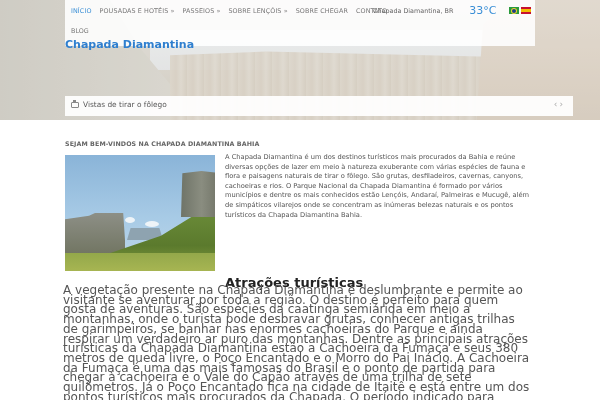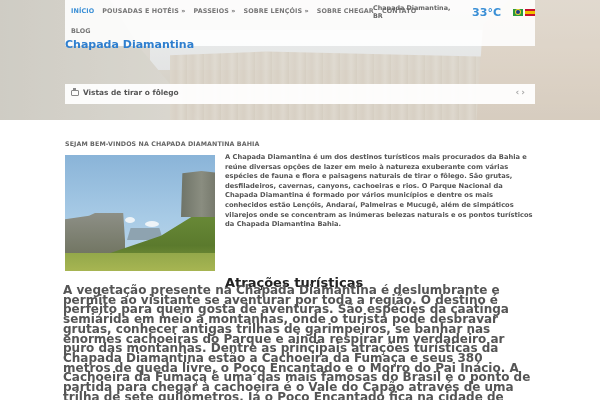--- a/index.html
+++ b/index.html
@@ -1,15 +1,15 @@
 <!DOCTYPE html>
 <html><head>
 <meta charset="utf-8">
 <style>
-  * { box-sizing: border-box; margin: 0; padding: 0; font-weight: bold; }
+  * { box-sizing: border-box; margin: 0; padding: 0; }
   html, body { width: 600px; height: 400px; overflow: hidden; background: #ffffff; }
   body { font-family: "DejaVu Sans", "Liberation Sans", sans-serif; color: #555; position: relative; }
 
   .hero {
     position: absolute; left: 0; top: 0; width: 600px; height: 120px; overflow: hidden;
     background: linear-gradient(180deg, #d9d6d0 0%, #cfcac0 45%, #c9c2b4 70%, #c4bcad 100%);
   }
   .hero .sky { position: absolute; left: 150px; top: 30px; width: 340px; height: 40px;
     background: linear-gradient(180deg, #e6e8ea, #dcdedf); }
   .hero .cliff-left { position: absolute; left: 0; top: 0; width: 200px; height: 120px;
@@ -37,21 +37,21 @@
   .weather .temp { font-size: 11px; color: #3a8fd6; margin-left: 12px; }
   .flags { display: flex; gap: 2px; margin-left: 8px; }
   .flag { width: 10px; height: 7px; display: inline-block; cursor: pointer; position: relative; }
   .flag.br { background: #2a9a3c; }
   .flag.br::after { content: ""; position: absolute; left: 3px; top: 1.5px; width: 4px; height: 4px; border-radius: 50%; background: #1c3f8a; box-shadow: 0 0 0 1px #f1d232; }
   .flag.es { background: linear-gradient(180deg, #c8102e 0 25%, #f1bf00 25% 75%, #c8102e 75% 100%); }
 
   .site-title { position: absolute; left: 65px; top: 38px; font-size: 11px; font-weight: bold; color: #2f7fcf; }
 
   .slider-bar {
-    position: absolute; left: 65px; top: 84px; width: 470px; height: 20px;
+    position: absolute; left: 65px; top: 96px; width: 508px; height: 20px;
     background: rgba(255,255,255,.93);
   }
   .slider-bar .cam { position: absolute; left: 6px; top: 6px; width: 8px; height: 6px; border: 1px solid #888; border-radius: 1px; }
   .slider-bar .cam::before { content: ""; position: absolute; left: 1px; top: -3px; width: 3px; height: 2px; background: #888; }
   .slider-bar .caption { position: absolute; left: 18px; top: 4px; font-size: 7.4px; color: #555; }
   .slider-bar .arrows { position: absolute; right: 8px; top: 3px; font-size: 9px; color: #aaa; letter-spacing: 2px; }
   .slider-bar .arrows span { cursor: pointer; }
 
   .welcome { position: absolute; left: 65px; top: 140px; font-size: 6.3px; font-weight: bold; color: #666; letter-spacing: .1px; }
 

